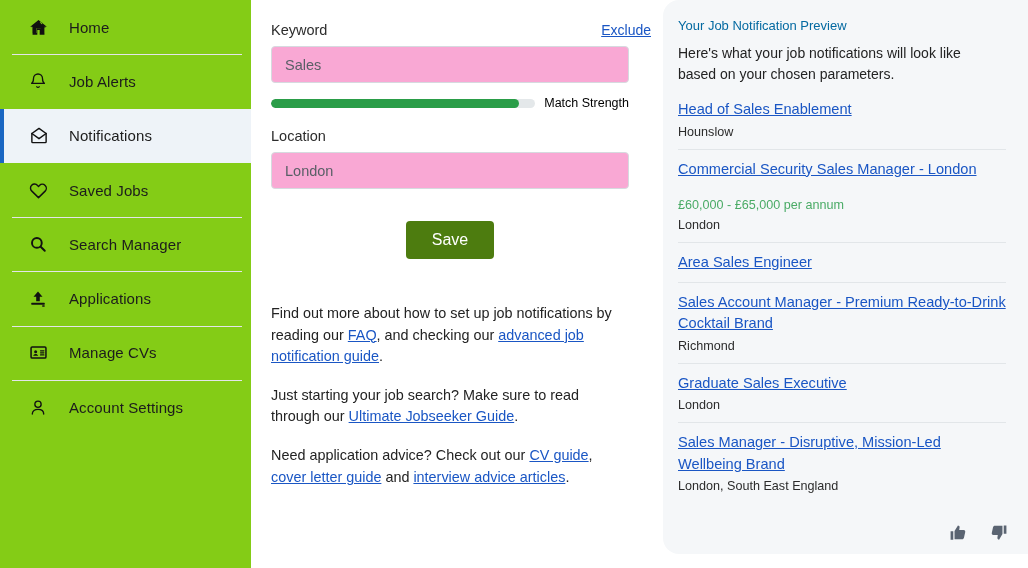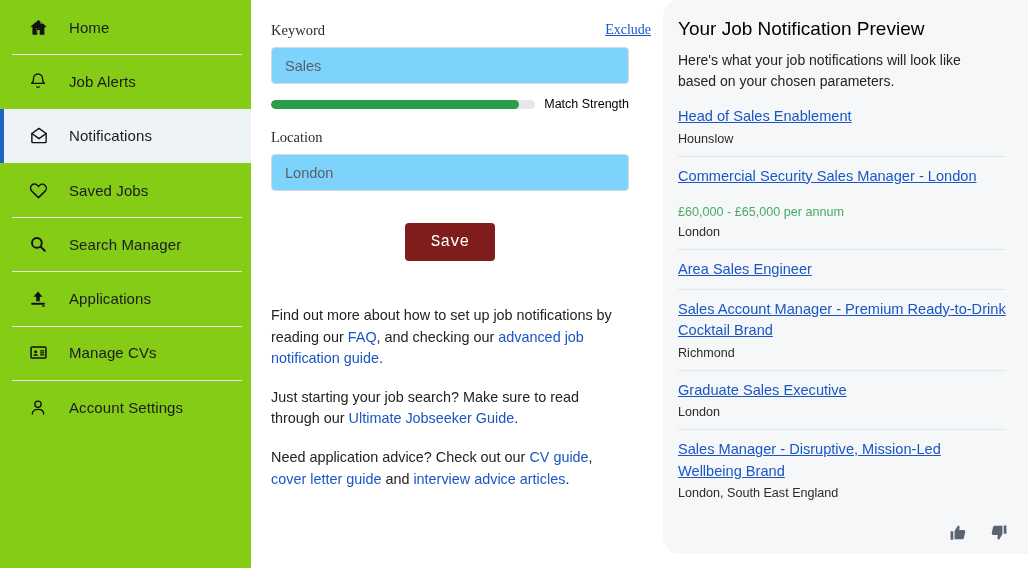--- a/index.html
+++ b/index.html
@@ -62,39 +62,38 @@
   .main {
     flex: 0 0 412px;
     width: 412px;
     padding: 22px 12px 0 20px;
   }
   .field-head {
     display: flex;
     align-items: flex-start;
     justify-content: space-between;
     margin-bottom: 8px;
-    font-family: Liberation Serif, serif;
   }
   .field-label {
     font-size: 14.5px;
     color: #2c2c2c;
   }
   .exclude-link {
     font-size: 14px;
     color: #1a56c4;
     text-decoration: underline;
     cursor: pointer;
   }
   .text-input {
     display: block;
     width: 358px;
     height: 37px;
     border: 1px solid #d6dadf;
     border-radius: 4px;
-    background: #7dd3fc;
+    background: #f9a8d4;
     padding: 0 13px;
     font-size: 14.5px;
     color: #595f66;
     font-family: "Liberation Sans", sans-serif;
     outline: none;
   }
   .strength-row {
     display: flex;
     align-items: center;
     width: 358px;
@@ -120,58 +119,59 @@
     white-space: nowrap;
   }
   .loc-label { margin-top: 0; margin-bottom: 8px; }
   .save-wrap {
     width: 358px;
     display: flex;
     justify-content: center;
     margin-top: 32px;
   }
   .save-btn {
-    background: #7f1d1d;
+    background: #4d7c0f;
     color: #ffffff;
     border: none;
     border-radius: 4px;
     font-size: 16px;
-    font-family: Liberation Mono, monospace;
+    font-family: Liberation Sans, sans-serif;
     padding: 0 26px;
     height: 38px;
     line-height: 38px;
     cursor: pointer;
   }
   .prose {
     width: 360px;
     margin-top: 44px;
     font-size: 14.4px;
     line-height: 21.6px;
     color: #232323;
   }
   .prose p { margin: 0 0 17px 0; }
   .prose a {
     color: #1a56c4;
+    text-decoration: underline;
     cursor: pointer;
   }
 
   
   .preview {
     position: absolute;
     left: 663px;
     top: 0;
     width: 365px;
     height: 554px;
     background: #f5f7f9;
     border-radius: 16px 0 0 16px;
     padding: 18px 22px 0 15px;
   }
   .preview-title {
-    font-size: 19px;
-    color: #000000;
+    font-size: 13px;
+    color: #0369a1;
     margin: 0 0 10px 0;
     font-weight: normal;
   }
   .preview-sub {
     font-size: 14px;
     line-height: 21px;
     color: #232323;
     margin: 0 0 14px 0;
     width: 305px;
   }

